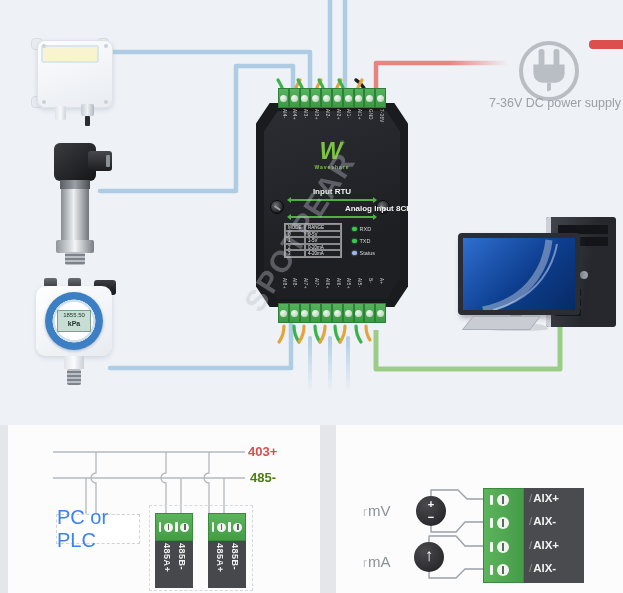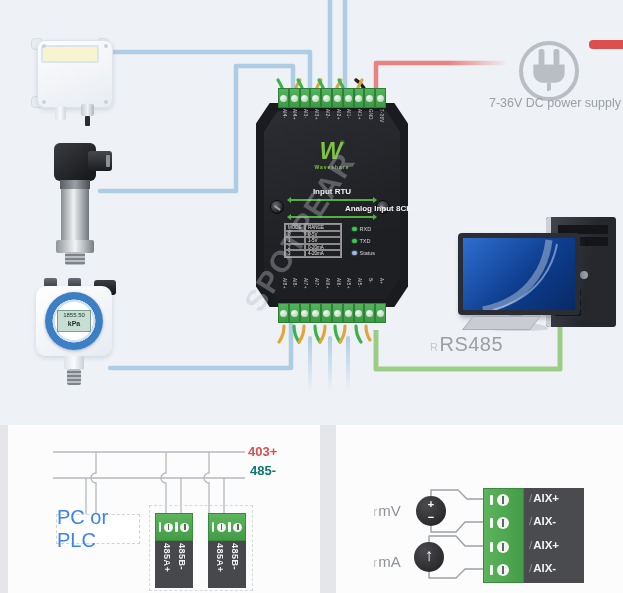--- a/index.html
+++ b/index.html
@@ -107,33 +107,33 @@
   .watermark{position:absolute;left:190px;top:215px;width:220px;text-align:center;z-index:3;
      transform:rotate(-58deg);font-size:30px;font-weight:bold;letter-spacing:2px;color:rgba(188,192,202,.38);pointer-events:none;}
 
   
   .panel{position:absolute;top:425px;height:168px;background:#fcfcfd;}
   .panel-left{left:8px;width:312px;}
   .panel-right{left:336px;width:287px;}
 
   .bus-label{position:absolute;font-size:13px;font-weight:bold;}
   .bus-plus{left:240px;top:19px;color:#d84f4f;}
-  .bus-minus{left:242px;top:38px;color:#0f766e;}
+  .bus-minus{left:242px;top:45px;color:#4d7c0f;}
   .pc-box{position:absolute;left:48px;top:89px;width:84px;height:30px;border:1.5px dashed #ced2d7;background:#ffffff;
      display:flex;align-items:center;justify-content:center;font-size:20px;color:#3b82f6;}
   .dash-outline{position:absolute;left:141px;top:80px;width:104px;height:86px;border:1px dashed #d6d9dd;}
   .tb{position:absolute;width:38px;}
   .tb-green{height:28px;background:linear-gradient(#5cb45c,#459c48);border:1px solid #3a8a3e;display:flex;align-items:center;justify-content:space-evenly;}
   .tb-dark{height:47px;background:#47484b;display:flex;justify-content:space-evenly;padding-top:2px;}
   .pin-bar{width:2.5px;height:10px;background:#f4f6f4;border-radius:1px;}
   .pin-circle{width:9px;height:9px;border-radius:50%;background:#f2f4f2;position:relative;}
   .pin-circle::after{content:"";position:absolute;left:45%;top:15%;width:1.5px;height:70%;background:#5d6b5d;}
   .vtext{writing-mode:vertical-rl;font-size:9px;font-weight:bold;color:#f2f2f2;line-height:1;letter-spacing:.5px;}
 
-  .src-label{position:absolute;width:48px;text-align:center;font-size:15px;color:#8d9299;}
+  .src-label{position:absolute;width:48px;text-align:left;font-size:15px;color:#8d9299;}
   .src-label .pre{font-size:12px;color:#c3c6ca;margin-right:1px;}
   .src-circle{position:absolute;width:30px;height:30px;border-radius:50%;
      background:radial-gradient(circle at 35% 30%,#4a4a4e,#1f1f22);color:#fff;z-index:2;}
   .src-circle .sp{position:absolute;left:0;width:100%;text-align:center;font-size:11px;font-weight:bold;line-height:1;}
   .src-circle .arrow{position:absolute;left:0;top:5px;width:100%;text-align:center;font-size:17px;font-weight:bold;line-height:1;}
   .aix-green{position:absolute;left:147px;top:63px;width:41px;height:95px;background:linear-gradient(90deg,#5cb45c,#459c48);border:1px solid #3a8a3e;z-index:2;}
   .aix-dark{position:absolute;left:188px;top:63px;width:60px;height:95px;background:#4a4b4e;z-index:2;}
   .aix-pin{position:absolute;left:6px;display:flex;align-items:center;gap:4px;}
   .aix-pin .pin-bar{width:3px;height:10px;}
   .aix-pin .pin-circle{width:12px;height:12px;}
@@ -400,23 +400,20 @@
         <div class="screen">
           <svg width="112" height="72" viewBox="0 0 112 72" style="position:absolute;left:0;top:0;">
             <path d="M20,72 C60,64 82,36 86,2" fill="none" stroke="#ffffff" stroke-width="7" opacity="0.35"></path>
             <path d="M30,72 C66,62 88,38 94,6" fill="none" stroke="#cfe2ff" stroke-width="2" opacity="0.5"></path>
           </svg>
         </div>
       </div>
       <div class="keyboard"></div>
     </div>
 
-    <div class="rs485-label">
-      <span class="pre">R</span><span>RS485</span>
-    </div>
 
     <div class="watermark">SPOTPEAR</div>
   </div>
 
   <div class="panel panel-left">
     <svg width="312" height="168" viewBox="0 0 312 168" style="position:absolute;left:0;top:0;">
       <g fill="none" stroke="#b4b8bd" stroke-width="1.3">
         <path d="M45,27 H237"></path>
         <path d="M45,53 H237"></path>
         <path d="M78,89 V53"></path>

